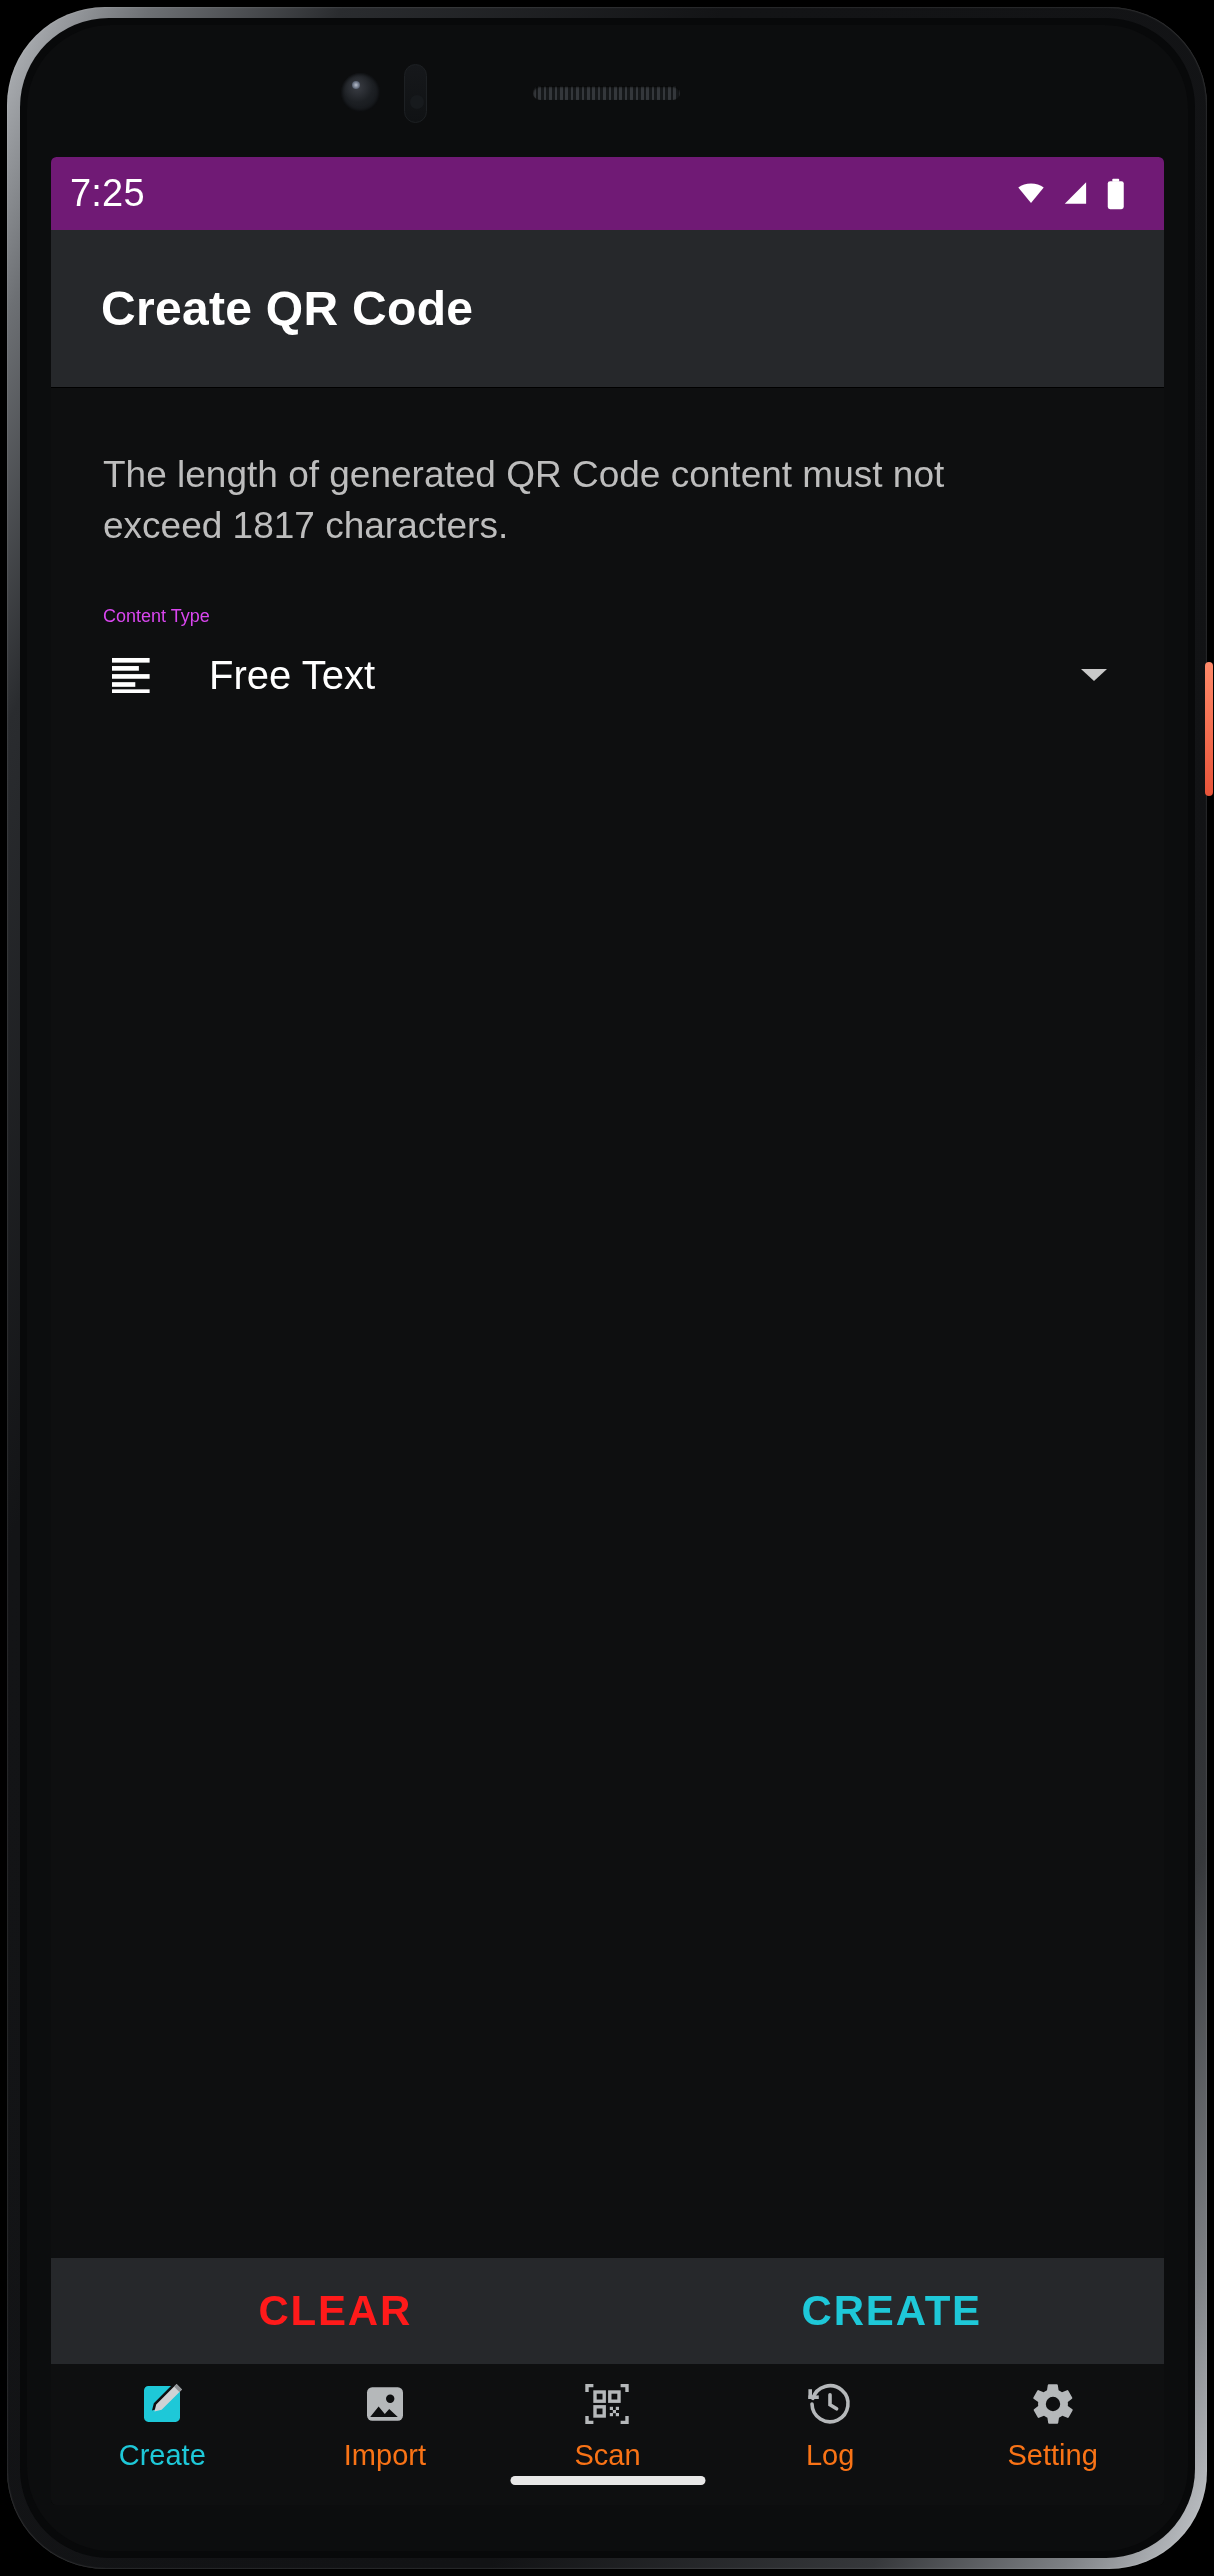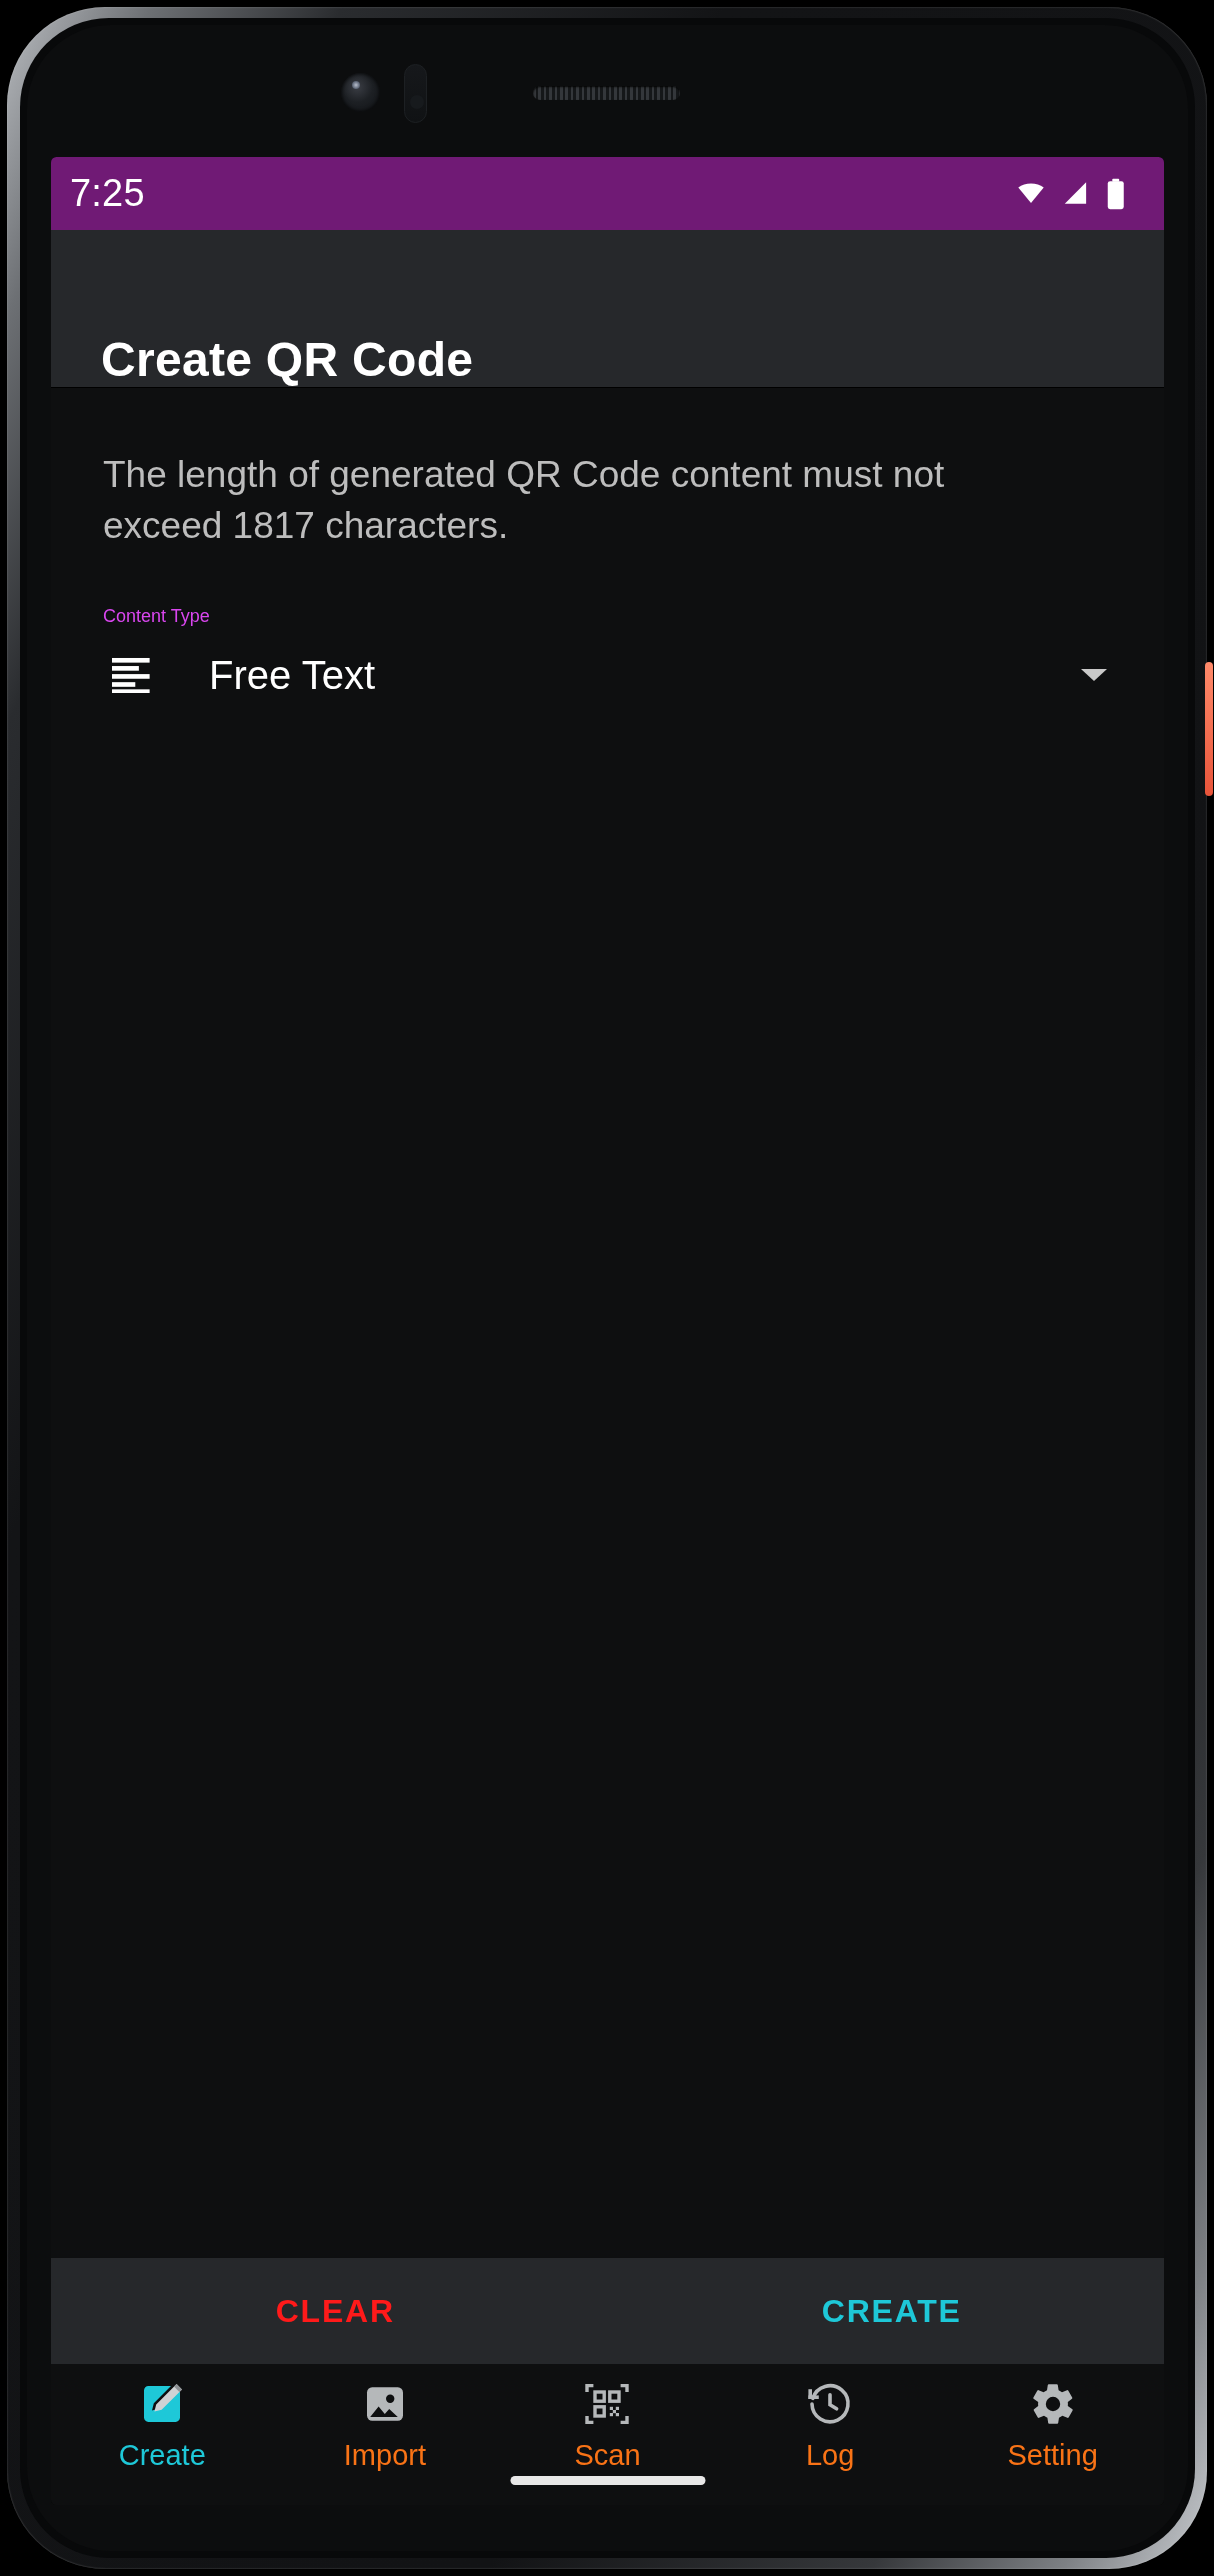--- a/index.html
+++ b/index.html
@@ -94,21 +94,21 @@
   }
   .status-right { margin-left: auto; display: flex; align-items: center; gap: 12.5px; }
   .ic-wifi { width: 34px; height: 27px; display:block; }
   .ic-signal { width: 32px; height: 27px; display:block; }
   .ic-battery { width: 21.5px; height: 32px; display:block; }
 
   
   #app-bar {
     height: 157px; width: 100%;
     background: #26282b;
-    display: flex; align-items: flex-end;
+    display: flex; align-items: center;
     padding-left: 50px;
   }
   #app-bar-title {
     color: #ffffff; font-size: 48px; font-weight: bold;
     letter-spacing: 0.3px;
   }
 
   
   #content {
     position: absolute; left: 0; top: 231px; right: 0; bottom: 0;
@@ -161,21 +161,21 @@
     color: #b5b5b5; font-size: 28px;
   }
 
   
   #action-bar {
     position: absolute; left: 0; right: 0; bottom: 141px;
     height: 106px; background: #26282b;
     display: flex; align-items: center;
   }
   .action-btn {
-    flex: 1; text-align: center; font-size: 32px;
+    flex: 1; text-align: center; font-size: 42px;
     font-weight: bold; letter-spacing: 1.8px;
     background: none; border: none; cursor: pointer;
     font-family: "Liberation Sans", sans-serif;
     margin-left: 12px;
   }
   #btn-clear { color: #ff1a1a; }
   #btn-create { color: #1ec8d8; }
 
   
   #bottom-nav {

